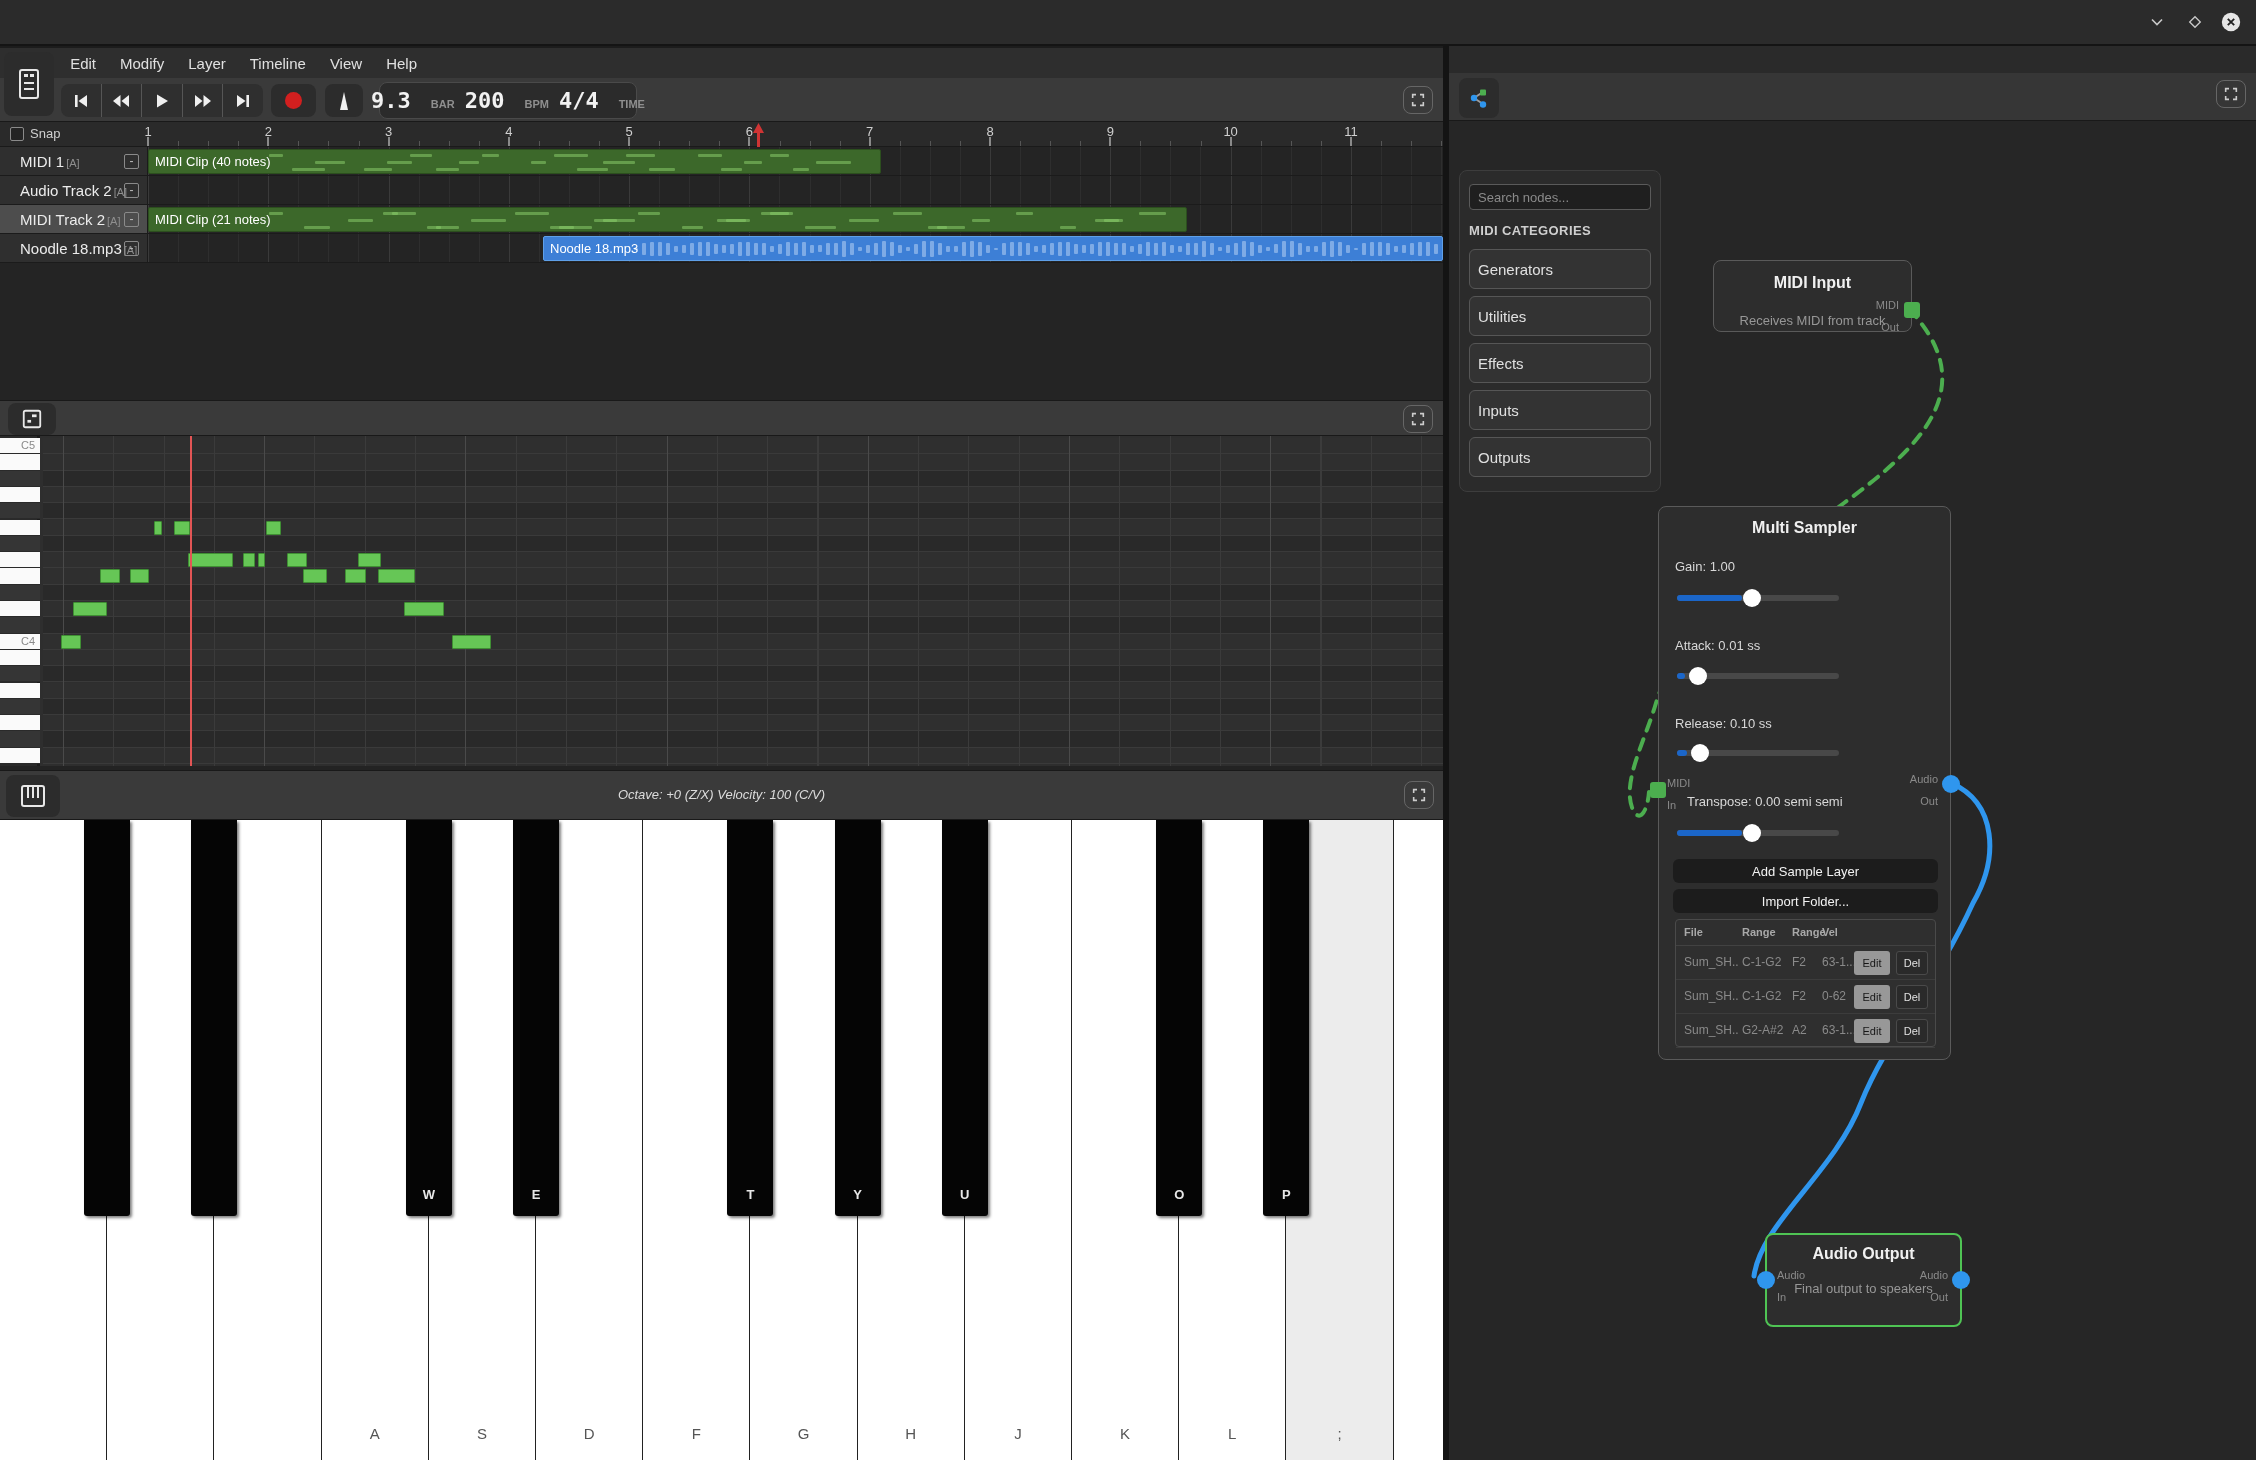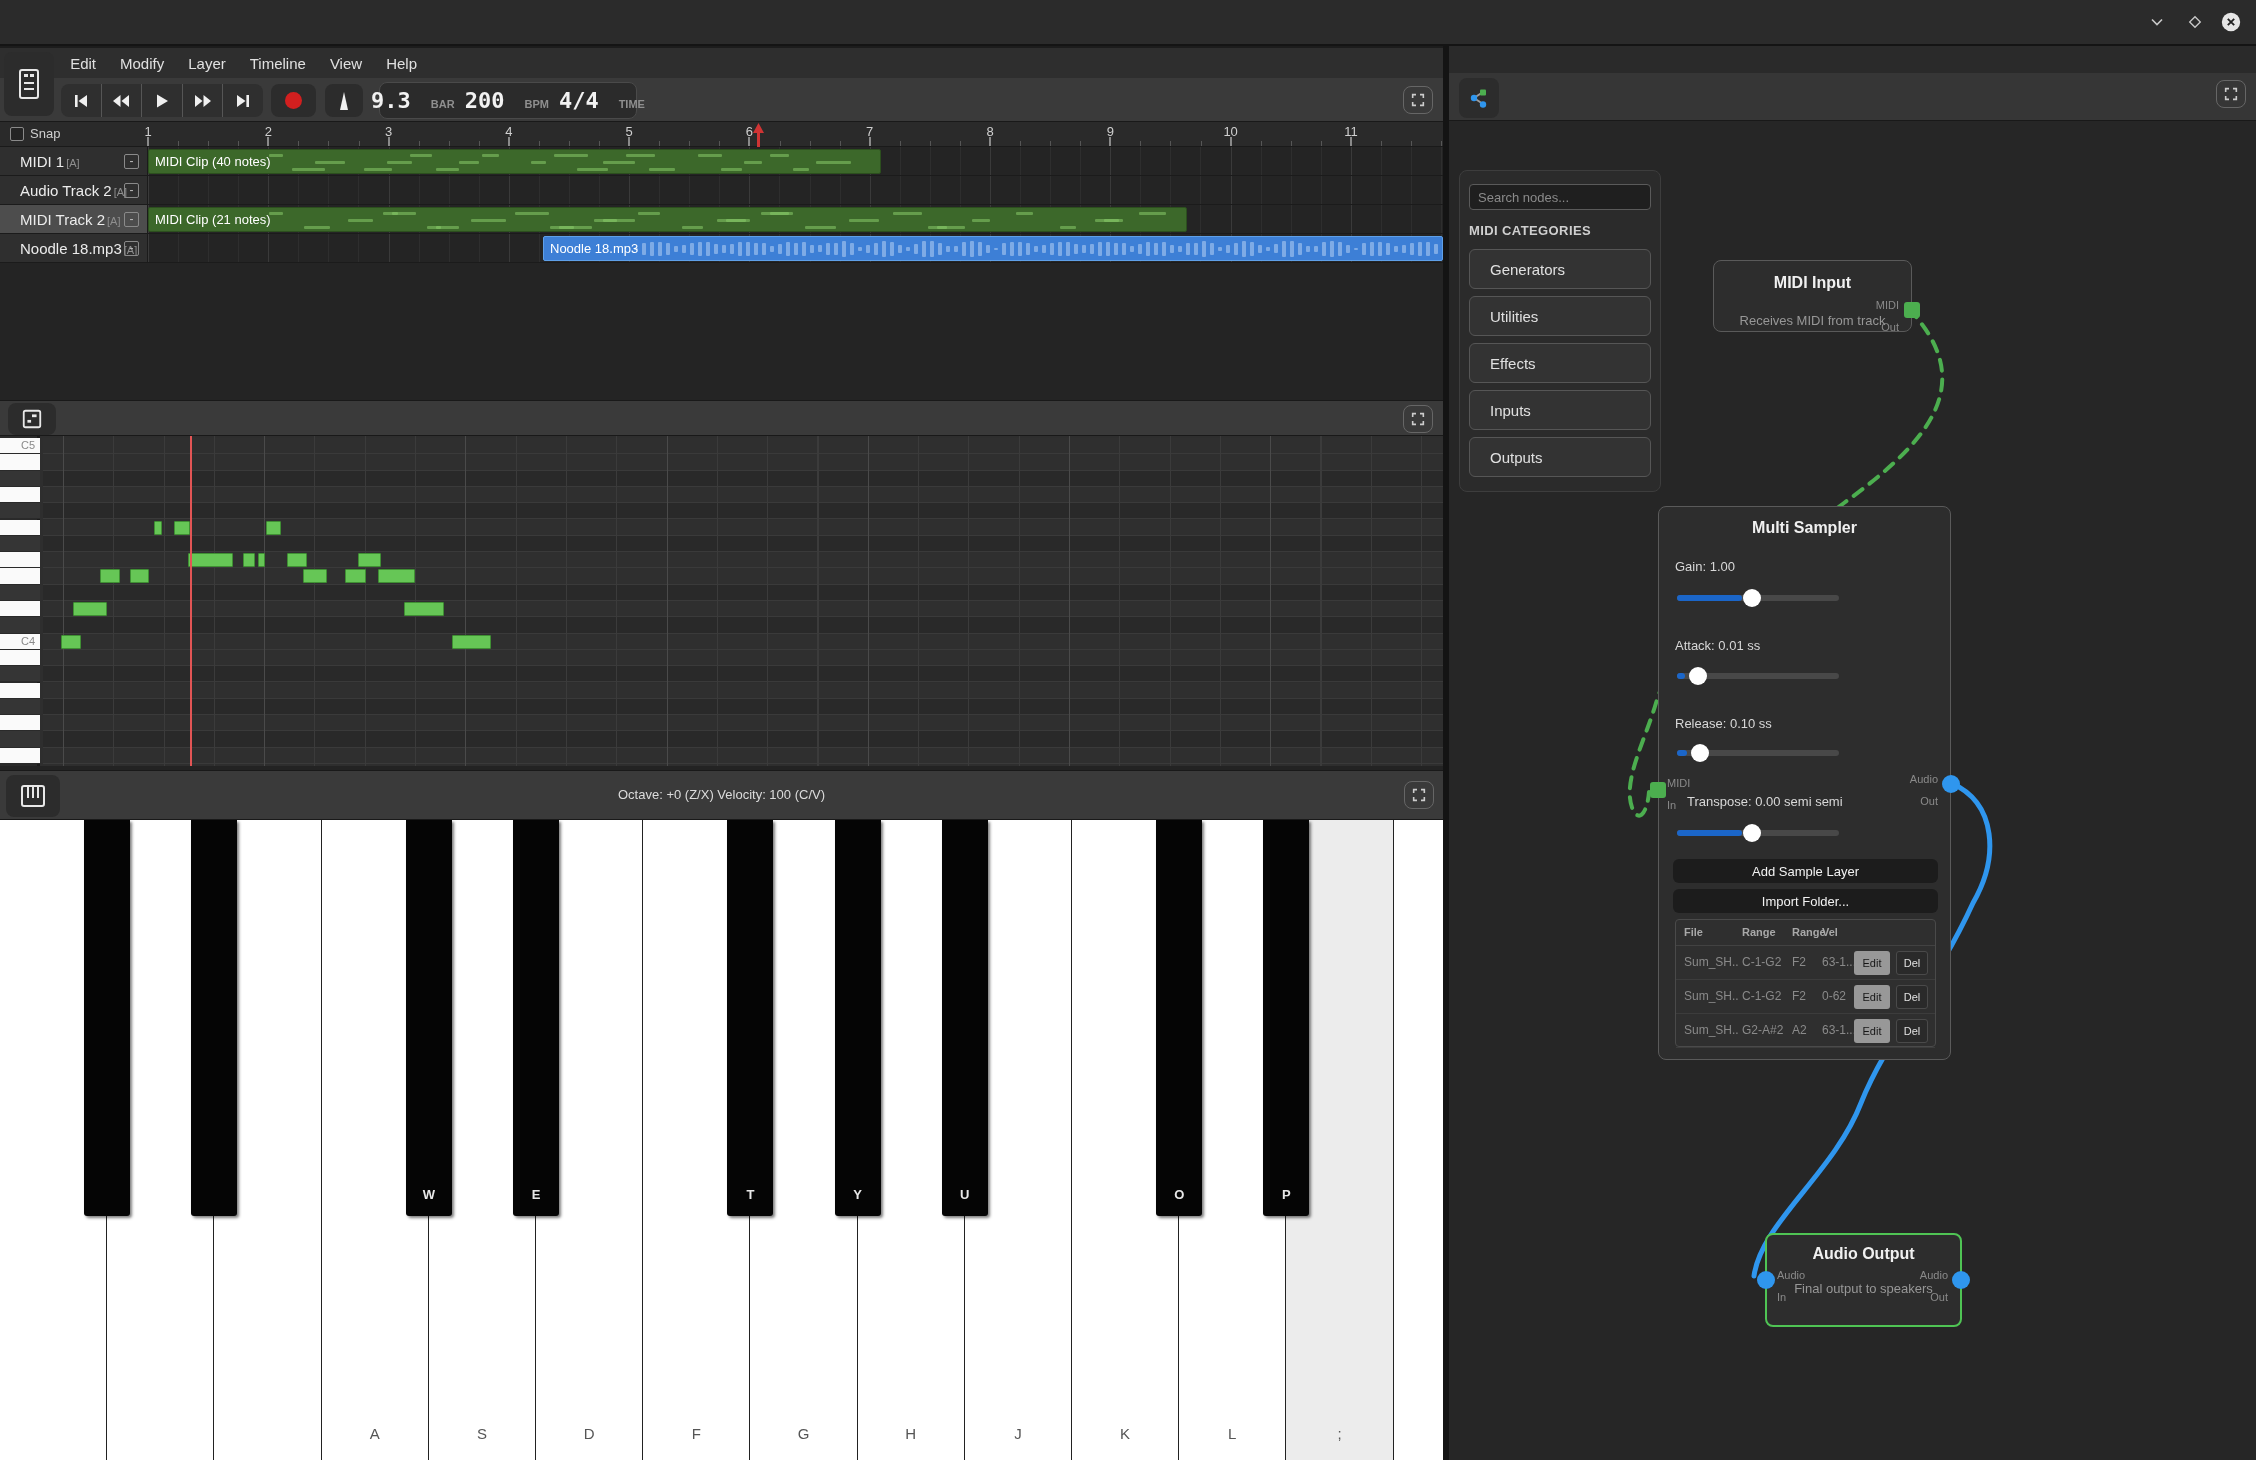--- a/index.html
+++ b/index.html
@@ -74,21 +74,21 @@
   #proll-lines { position:absolute; left:0; top:0; width:100%; height:100%;
       background-image:
         repeating-linear-gradient(90deg,#4a4a4a 0 1px,transparent 1px 201.2px),
         repeating-linear-gradient(90deg,#3b3b3b 0 1px,transparent 1px 50.3px);
       background-position-x:20px; }
   .note { position:absolute; height:14px; border-radius:1px; }
   #proll-playhead { position:absolute; top:0; width:2px; height:100%; }
 
   #kb-header { position:absolute; left:0; top:722px; width:100%; height:50px; background:#3a3a3a;
                border-top:1px solid #191919; border-bottom:1px solid #191919; }
-  #kb-status { position:absolute; left:0; right:0; top:16px; text-align:center; font-size:13px; color:#dcdcdc; }
+  #kb-status { position:absolute; left:0; right:0; top:16px; text-align:center; font-size:13px; color:#dcdcdc;font-style:italic; }
   #keyboard { position:absolute; left:0; top:772px; width:1443px; height:640px; background:#101010; overflow:hidden; }
   .wkey { position:absolute; top:0; height:640px; background:#ffffff; border-right:1px solid #222; }
   .wkey-label { position:absolute; bottom:18px; left:0; width:100%; text-align:center;
                 font-size:15px; color:#555; }
   .bkey { position:absolute; top:0; height:396px; background:#050505; border-radius:0 0 3px 3px;
           box-shadow:2px 2px 3px rgba(0,0,0,.5); }
   .bkey-label { position:absolute; bottom:14px; left:0; width:100%; text-align:center;
                 font-size:13px; font-weight:bold; color:#e8e8e8; }
 
   
@@ -107,21 +107,21 @@
   #node-sidebar { position:absolute; left:10px; top:12px; width:202px; height:322px;
                   background:#2b2b2b; border:1px solid #3d3d3d; border-radius:8px; }
   #node-search { position:absolute; left:9px; top:13px; width:182px; height:26px; background:#1f1f1f;
                  border:1px solid #5a5a5a; border-radius:4px; color:#ddd; font-size:13px;
                  padding:0 8px; outline:none; font-family:"Liberation Sans",sans-serif; }
   #node-search::placeholder { color:#8a8a8a; }
   #cat-title { position:absolute; left:9px; top:52px; font-size:13px; font-weight:bold;
                color:#cfcfcf; letter-spacing:.4px; }
   .cat-btn { position:absolute; left:9px; width:182px; height:40px; background:#333;
              border:1px solid #565656; border-radius:6px; display:flex; align-items:center;
-             font-size:15px; color:#e0e0e0; padding-left:20px; }
+             font-size:15px; color:#e0e0e0; padding-left:8px; }
 
   .node { position:absolute; background:#2d2d2d; border:1.4px solid #5a5a5a; border-radius:8px; }
   .node-title { position:absolute; left:0; width:100%; text-align:center; font-size:16px;
                 font-weight:bold; color:#f0f0f0; }
   .node-desc { position:absolute; left:0; width:100%; text-align:center; font-size:13px; color:#979797; }
   .port-label { position:absolute; font-size:11px; color:#8a8a8a; }
   .port { position:absolute; }
   .param-label { position:absolute; font-size:13px; color:#d8d8d8; }
   .slider-track { position:absolute; width:162px; height:6px; background:#484848; border-radius:3px; }
   .slider-fill { position:absolute; left:0; top:0; height:6px; border-radius:3px; }

